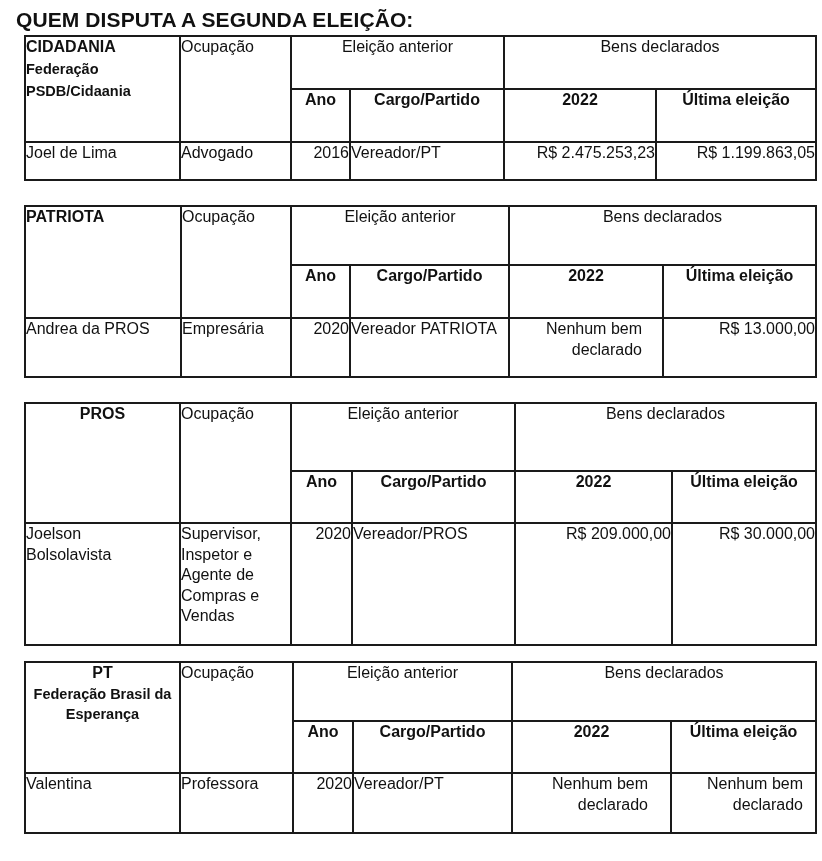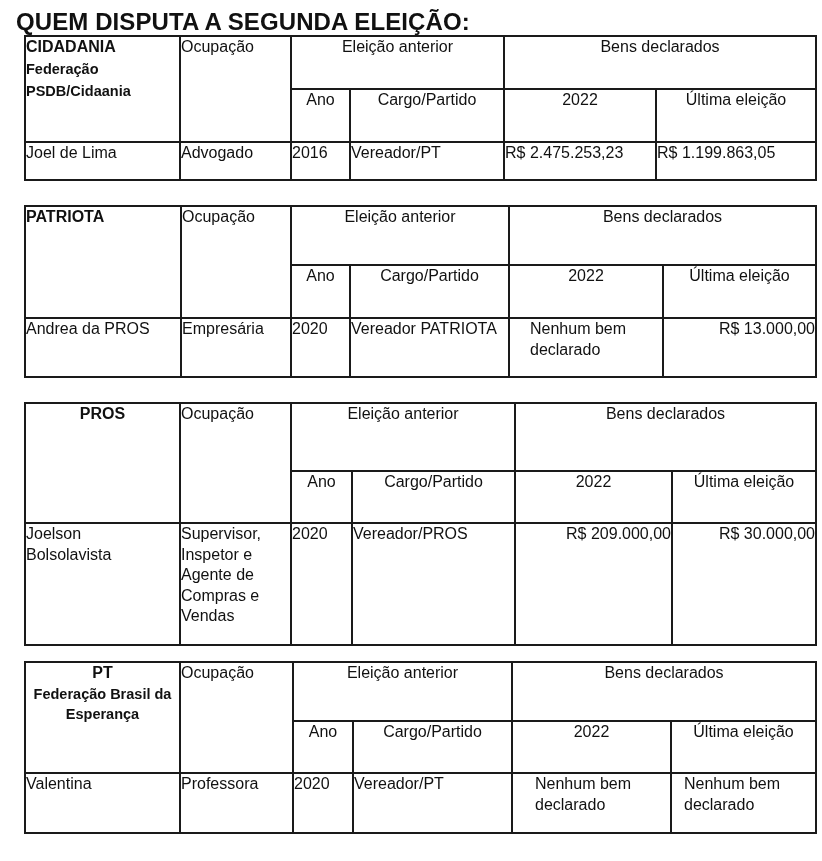--- a/index.html
+++ b/index.html
@@ -1,32 +1,32 @@
 <!DOCTYPE html>
 <html><head>
 <meta charset="utf-8">
 <style>
   html, body { margin: 0; padding: 0; background: #ffffff; }
   body { width: 822px; height: 861px; position: relative; overflow: hidden;
          font-family: "Liberation Sans", sans-serif; color: #111111; }
-  .page-title { position: absolute; left: 16px; top: 8px; font-size: 24px; font-weight: bold;
+  .page-title { position: absolute; left: 16px; top: 8px; font-size: 21px; font-weight: bold;
                 letter-spacing: 0.1px; color: #111; white-space: nowrap; }
   table.cand { position: absolute; left: 24px; width: 791px; border-collapse: collapse;
                table-layout: fixed; font-size: 16px; }
   table.cand td { border: 2px solid #1a1a1a; vertical-align: top; padding: 0; line-height: 20.5px; }
   td.party { padding: 9px 8px 0 8px; font-weight: bold; }
   td.party .p-name { font-size: 16px; display: block; }
   td.party .p-fed { font-size: 14.5px; display: block; line-height: 22px; }
   td.party.center { text-align: center; }
   td.party.center .p-fed { line-height: 20px; }
   td.hdr { padding: 9px 8px 0 8px; }
   td.grp { text-align: center; padding-top: 9px; }
-  td.sub { text-align: center; padding-top: 8px; }
+  td.sub { text-align: center; padding-top: 8px; font-weight: bold; }
   td.val { padding: 8px 8px 0 8px; border-radius: 18px; }
-  td.ctr { text-align: left; }
+  td.ctr { text-align: right; }
   td.rgt { text-align: right; padding-right: 7px; }
 </style>
 </head>
 <body>
 
 <div class="page-title">QUEM DISPUTA A SEGUNDA ELEIÇÃO:</div>
 
 <table class="cand" style="top:35px;">
   <colgroup>
       <col style="width:155px">

